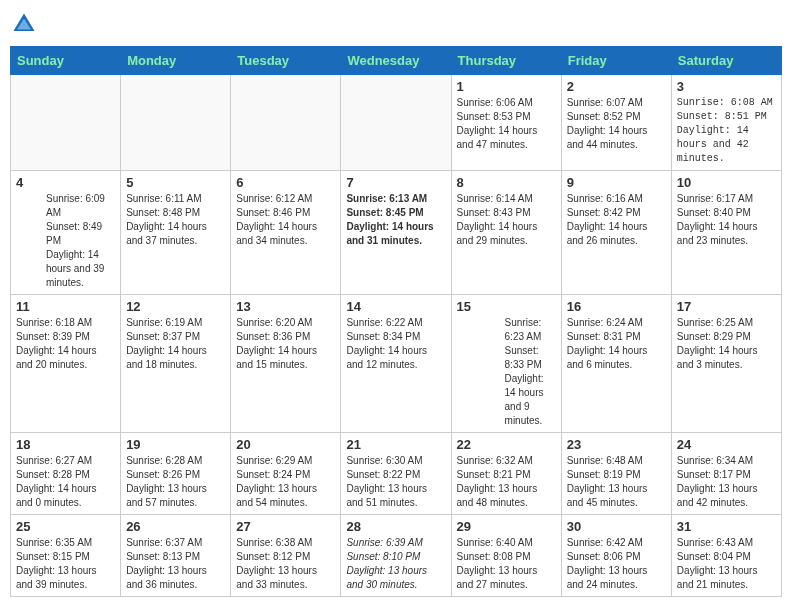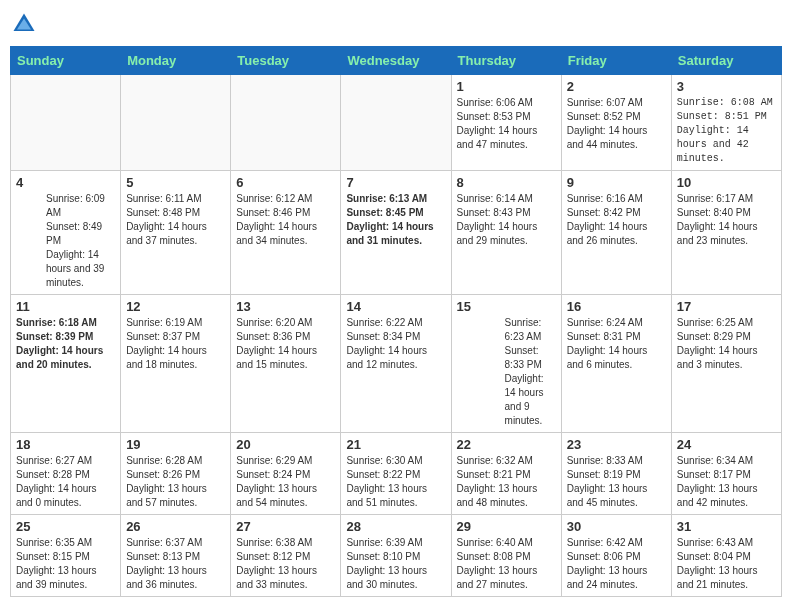--- a/index.html
+++ b/index.html
@@ -184,21 +184,21 @@
         <td>
           <span class="day-number">10</span>
           <div class="cell-info" style="white-space: pre-line;">Sunrise: 6:17 AM
 Sunset: 8:40 PM
 Daylight: 14 hours and 23 minutes.</div>
         </td>
       </tr>
       <tr>
         <td>
           <span class="day-number">11</span>
-          <div class="cell-info" style="white-space: pre-line; font-weight: bold;">Sunrise: 6:18 AM
+          <div class="cell-info" style="white-space: pre-line;">Sunrise: 6:18 AM
 Sunset: 8:39 PM
 Daylight: 14 hours and 20 minutes.</div>
         </td>
         <td>
           <span class="day-number">12</span>
           <div class="cell-info" style="white-space: pre-line;">Sunrise: 6:19 AM
 Sunset: 8:37 PM
 Daylight: 14 hours and 18 minutes.</div>
         </td>
         <td>
@@ -258,21 +258,21 @@
 Daylight: 13 hours and 51 minutes.</div>
         </td>
         <td>
           <span class="day-number">22</span>
           <div class="cell-info" style="white-space: pre-line;">Sunrise: 6:32 AM
 Sunset: 8:21 PM
 Daylight: 13 hours and 48 minutes.</div>
         </td>
         <td>
           <span class="day-number">23</span>
-          <div class="cell-info" style="white-space: pre-line;">Sunrise: 8:33 AM
+          <div class="cell-info" style="white-space: pre-line;">Sunrise: 6:48 AM
 Sunset: 8:19 PM
 Daylight: 13 hours and 45 minutes.</div>
         </td>
         <td>
           <span class="day-number">24</span>
           <div class="cell-info" style="white-space: pre-line;">Sunrise: 6:34 AM
 Sunset: 8:17 PM
 Daylight: 13 hours and 42 minutes.</div>
         </td>
       </tr>
@@ -290,21 +290,21 @@
 Daylight: 13 hours and 36 minutes.</div>
         </td>
         <td>
           <span class="day-number">27</span>
           <div class="cell-info" style="white-space: pre-line;">Sunrise: 6:38 AM
 Sunset: 8:12 PM
 Daylight: 13 hours and 33 minutes.</div>
         </td>
         <td>
           <span class="day-number">28</span>
-          <div class="cell-info" style="white-space: pre-line;">Sunrise: 6:39 AM
+          <div class="cell-info" style="white-space: pre-line; font-style: italic;">Sunrise: 6:39 AM
 Sunset: 8:10 PM
 Daylight: 13 hours and 30 minutes.</div>
         </td>
         <td>
           <span class="day-number">29</span>
           <div class="cell-info" style="white-space: pre-line;">Sunrise: 6:40 AM
 Sunset: 8:08 PM
 Daylight: 13 hours and 27 minutes.</div>
         </td>
         <td>

